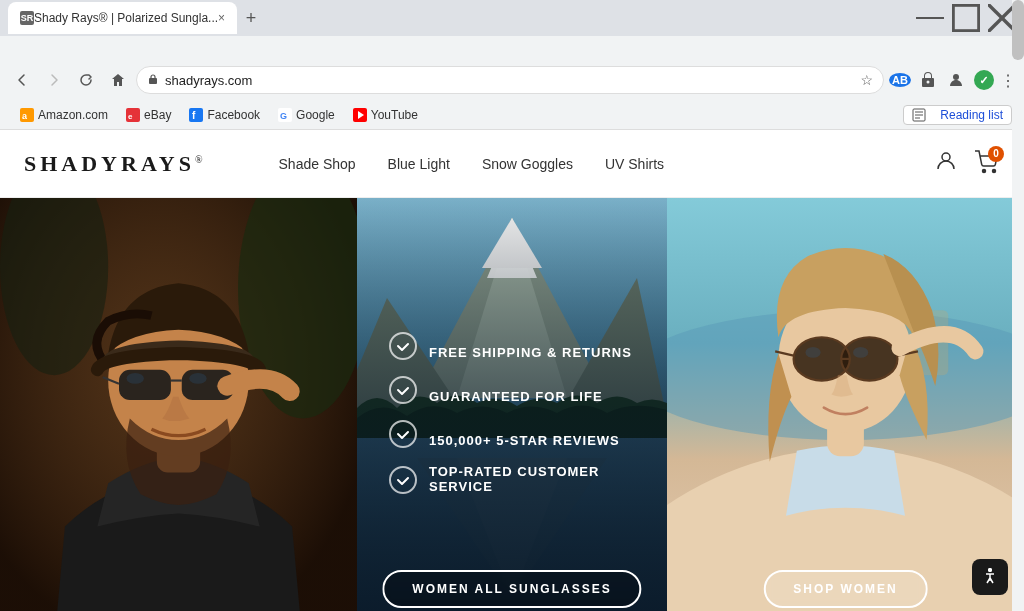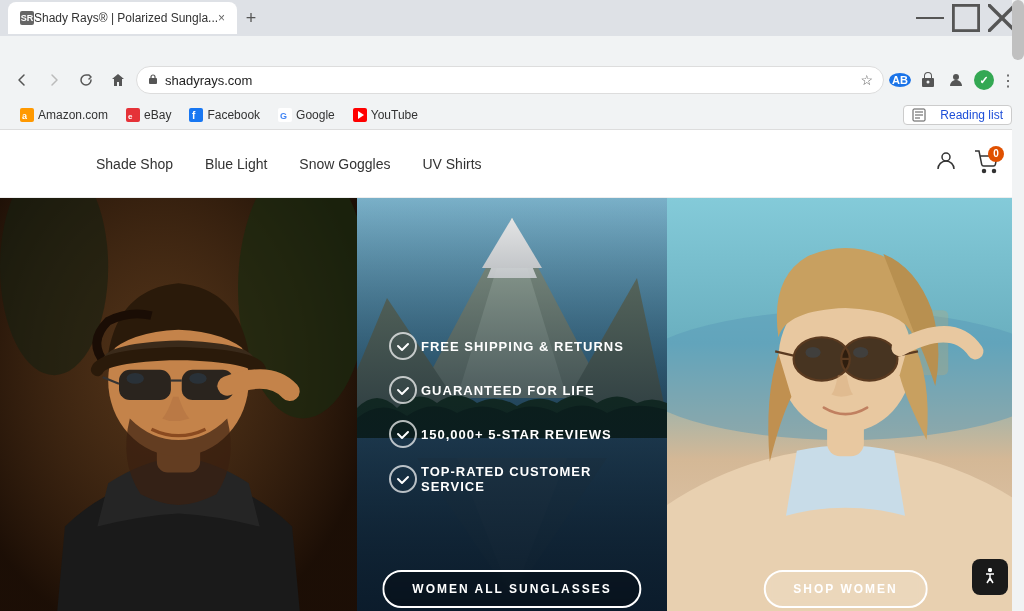--- a/index.html
+++ b/index.html
@@ -51,21 +51,21 @@
 
     
     .panel-left { background: linear-gradient(135deg, #4a3728 0%, #2c1f12 30%, #3d2d1e 60%, #5a4030 100%); position: relative; }
     .panel-left::before { content: ''; position: absolute; inset: 0; background: radial-gradient(ellipse at 40% 40%, rgba(139,100,70,0.4) 0%, rgba(60,35,15,0.8) 70%); }
     
 
     
     .panel-center { background: linear-gradient(180deg, #1a3a4a 0%, #0d2535 30%, #1a3040 50%, #0a1e2a 70%, #152535 100%); position: relative; display: flex; flex-direction: column; justify-content: center; align-items: flex-start; padding: 0 32px; }
     .panel-center::before { content: ''; position: absolute; top: 0; left: 0; right: 0; height: 55%; background: linear-gradient(180deg, #4a6070 0%, #2a4555 40%, #1a3040 100%); }
     .features-list { position: relative; z-index: 2; display: flex; flex-direction: column; gap: 16px; }
-    .feature-item { display: flex; align-items: center; gap: 4px; color: white; font-size: 13px; font-weight: 700; letter-spacing: 1px; text-transform: uppercase; }
+    .feature-item { display: flex; align-items: flex-end; gap: 12px; color: white; font-size: 13px; font-weight: 700; letter-spacing: 1px; text-transform: uppercase; }
     .check-icon { width: 28px; height: 28px; border-radius: 50%; border: 2px solid rgba(255,255,255,0.7); display: flex; align-items: center; justify-content: center; color: white; font-size: 14px; flex-shrink: 0; }
 
     
     .panel-right { background: linear-gradient(135deg, #c4a882 0%, #8a7060 30%, #b09078 60%, #d4b896 100%); position: relative; }
     .panel-right::before { content: ''; position: absolute; inset: 0; background: radial-gradient(ellipse at 60% 40%, rgba(200,170,140,0.3) 0%, rgba(100,80,60,0.5) 100%); }
 
     
     .shop-btn { position: absolute; bottom: 20px; left: 50%; transform: translateX(-50%); background: rgba(255,255,255,0.15); border: 2px solid white; color: white; padding: 10px 28px; border-radius: 24px; font-size: 12px; font-weight: 700; letter-spacing: 2px; cursor: pointer; white-space: nowrap; backdrop-filter: blur(4px); }
     .shop-btn-dark { background: rgba(0,0,0,0.3); }
 
@@ -214,20 +214,23 @@
             <line x1="3" y1="10" x2="8" y2="10" stroke="#555" stroke-width="1"></line>
           </svg>
         <span>Reading list</span>
       </div>
     </div>
   </div>
 
   <div class="website">
 
     <div class="site-header">
+      <div class="logo">
+        <span>SHADY</span><span>RAYS</span><sup style="font-size:10px;">®</sup>
+      </div>
       <nav class="site-nav">
         <a class="nav-item">Shade Shop</a>
         <a class="nav-item">Blue Light</a>
         <a class="nav-item">Snow Goggles</a>
         <a class="nav-item">UV Shirts</a>
       </nav>
       <div class="header-actions">
         <div class="account-icon">
           <svg width="24" height="24" viewBox="0 0 24 24" fill="none" stroke="#333" stroke-width="1.5">
               <circle cx="12" cy="8" r="4"></circle>

